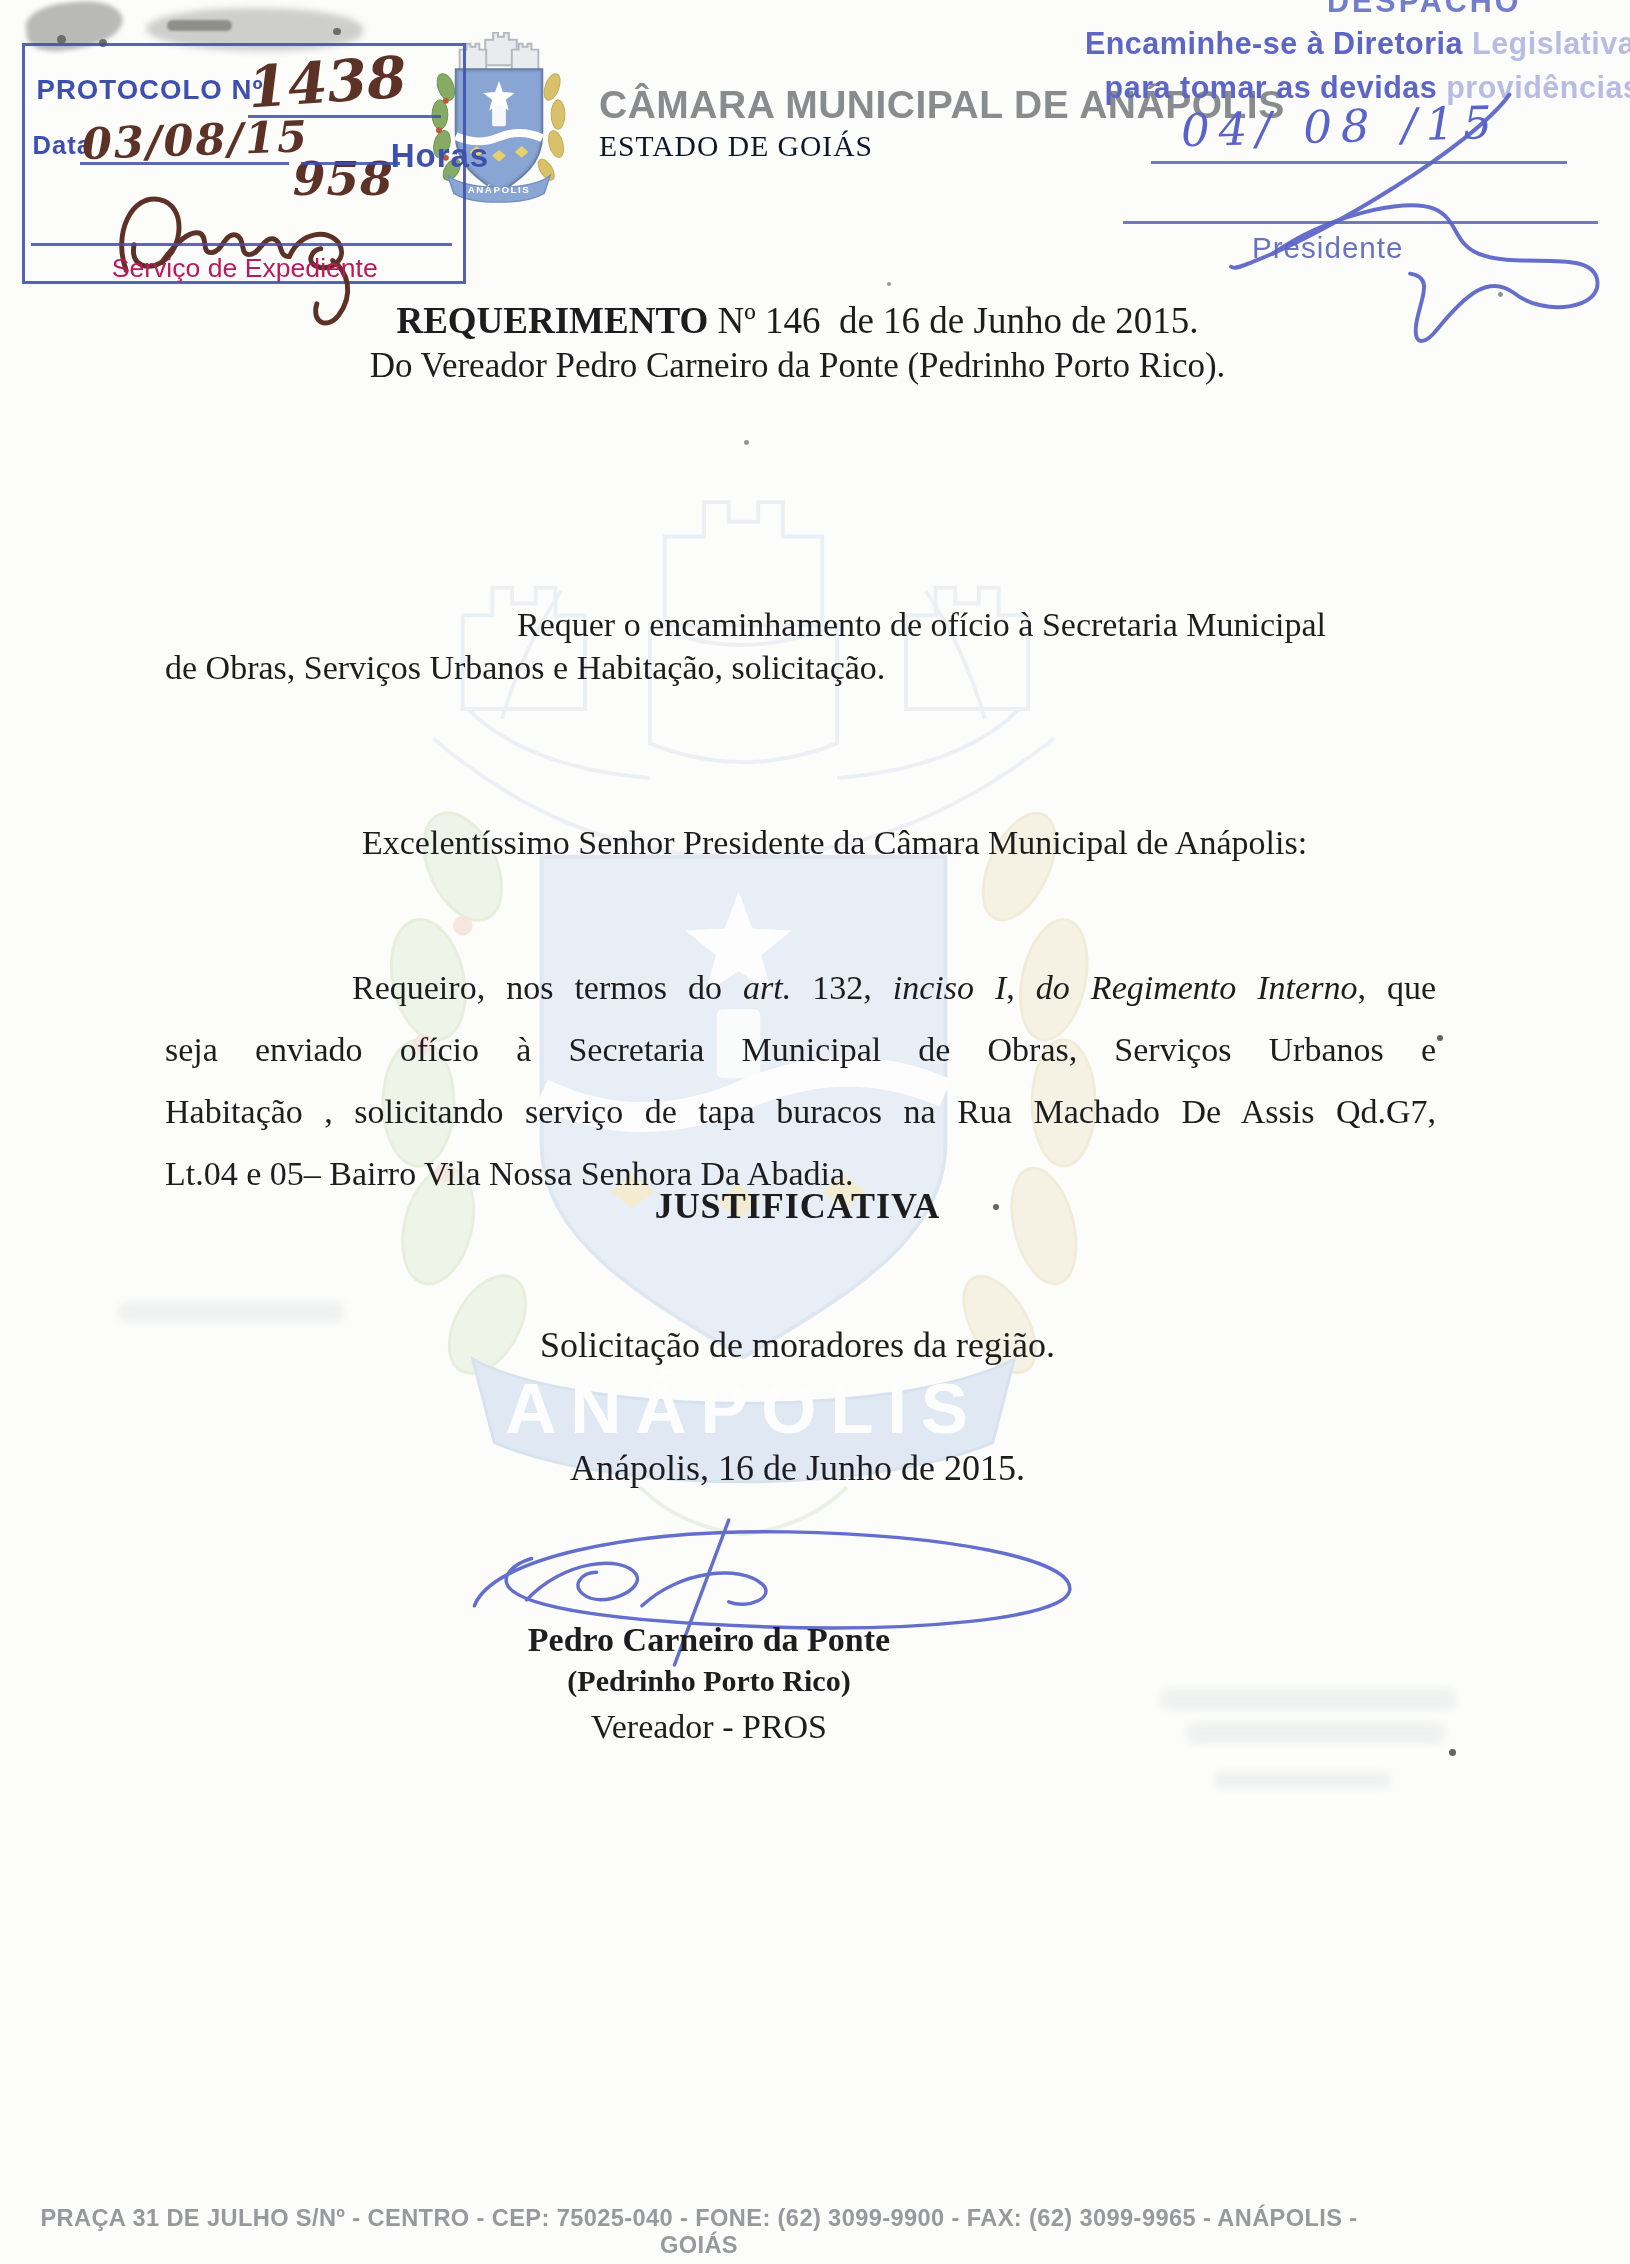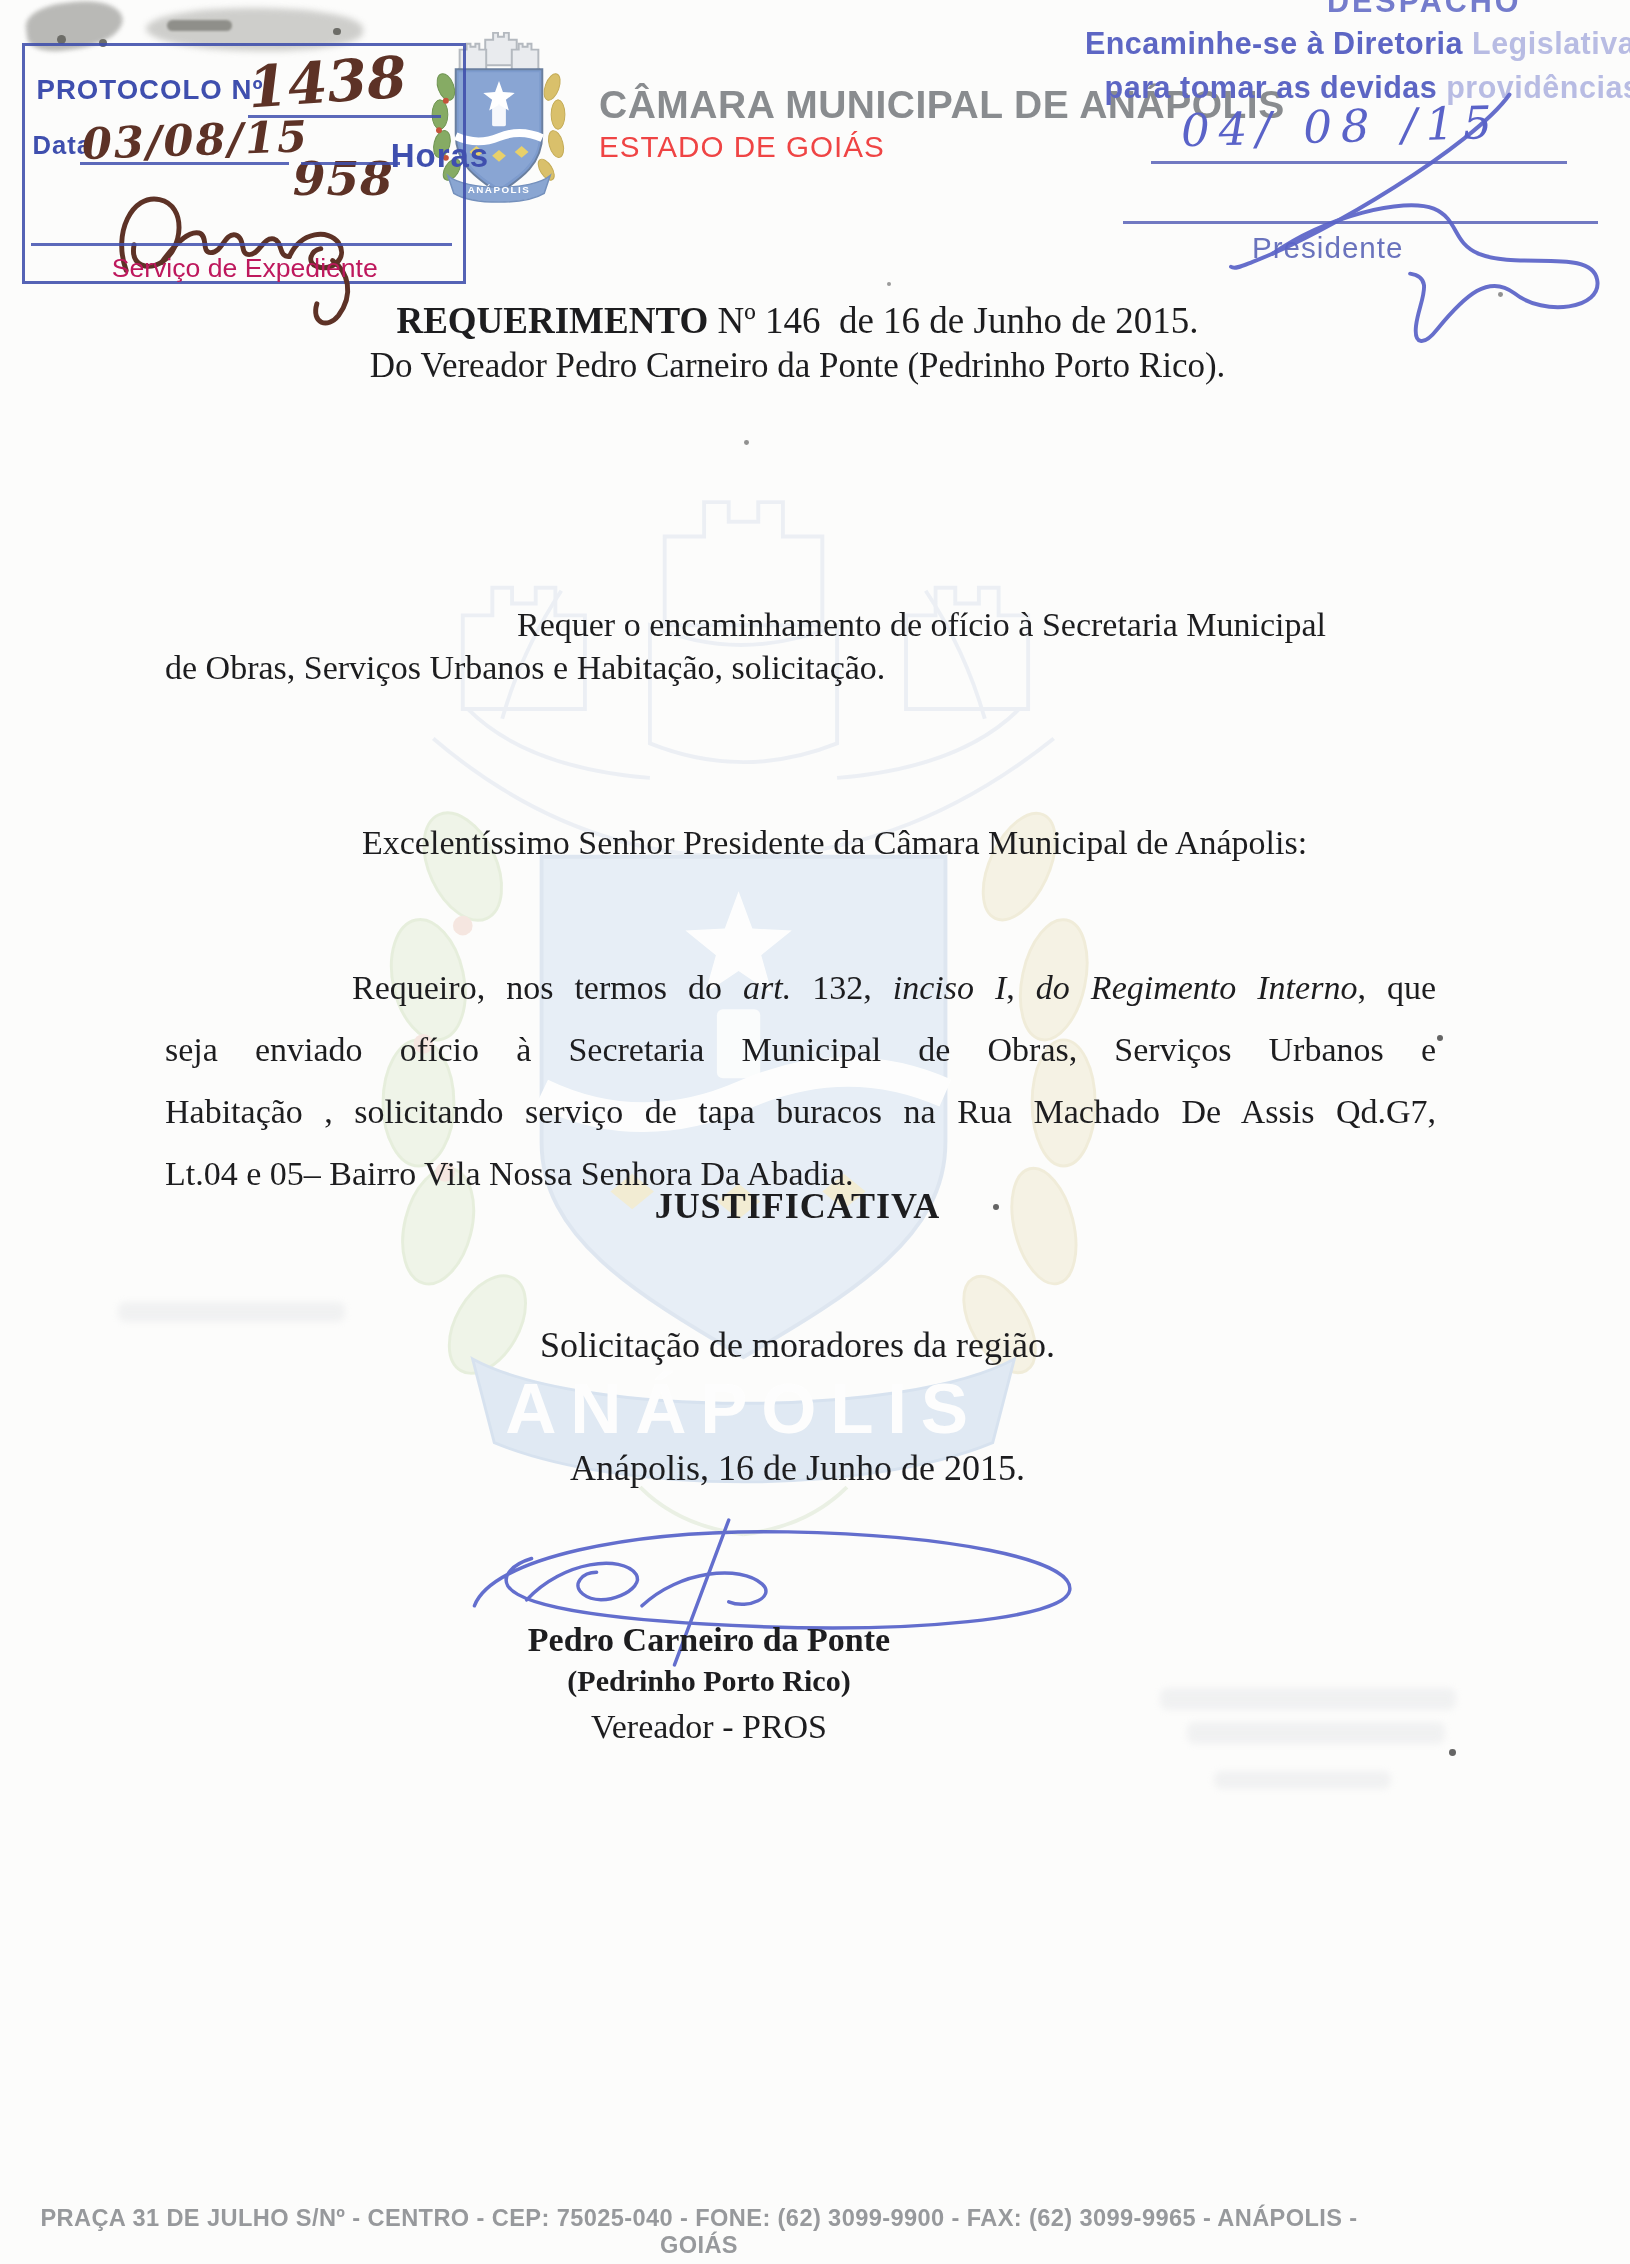--- a/index.html
+++ b/index.html
@@ -20,22 +20,22 @@
   
   .protocol{left:21.7px;top:43px;width:438px;height:235px;border:3.9px solid rgba(61,77,171,.88);
             z-index:6;font-family:"Liberation Sans",sans-serif;color:#3f4fae;overflow:visible;background:transparent;}
   .protocol .lbl{font-weight:bold;letter-spacing:1px;}
   .hand{font-family:"DejaVu Serif",serif;font-style:italic;color:#5d3226;font-weight:bold;}
   .bluebar{background:#3f4fae;opacity:.85;}
   
   .coat{left:426px;top:25.6px;width:146px;height:183px;z-index:3;}
   .orgname{left:599px;top:83px;font-family:"Liberation Sans",sans-serif;font-weight:bold;
            font-size:39px;color:#898c8f;letter-spacing:0.5px;z-index:2;}
-  .orgstate{left:599px;top:130px;font-family:Liberation Sans, sans-serif;font-size:29.6px;
-            color:#ef4444;letter-spacing:1px;z-index:2;}
+  .orgstate{left:599px;top:130px;font-family:Liberation Serif, serif;font-size:29.6px;
+            color:#0f172a;letter-spacing:1px;z-index:2;}
   
   .despacho{left:1079px;top:0;width:552px;height:355px;color:#5d66c4;
             font-family:"Liberation Sans",sans-serif;z-index:5;}
   .despacho .t{left:248px;top:-15.8px;font-size:30.5px;font-weight:bold;letter-spacing:3px;opacity:.85;}
   .despacho .l1{left:5.9px;top:25.6px;font-size:30.5px;font-weight:bold;letter-spacing:0.5px;white-space:nowrap;}
   .despacho .l2{left:25.6px;top:70px;font-size:30.5px;font-weight:bold;letter-spacing:0.5px;white-space:nowrap;}
   .fadeout{opacity:.42;filter:blur(0.7px);}
   .dhand{left:102px;top:100px;font-family:"DejaVu Serif",serif;font-style:italic;font-size:45px;
          color:#5a63c8;letter-spacing:8.9px;transform:rotate(-1.5deg);white-space:nowrap;}
   .drule{background:#4d57b4;opacity:.8;height:3px;}

